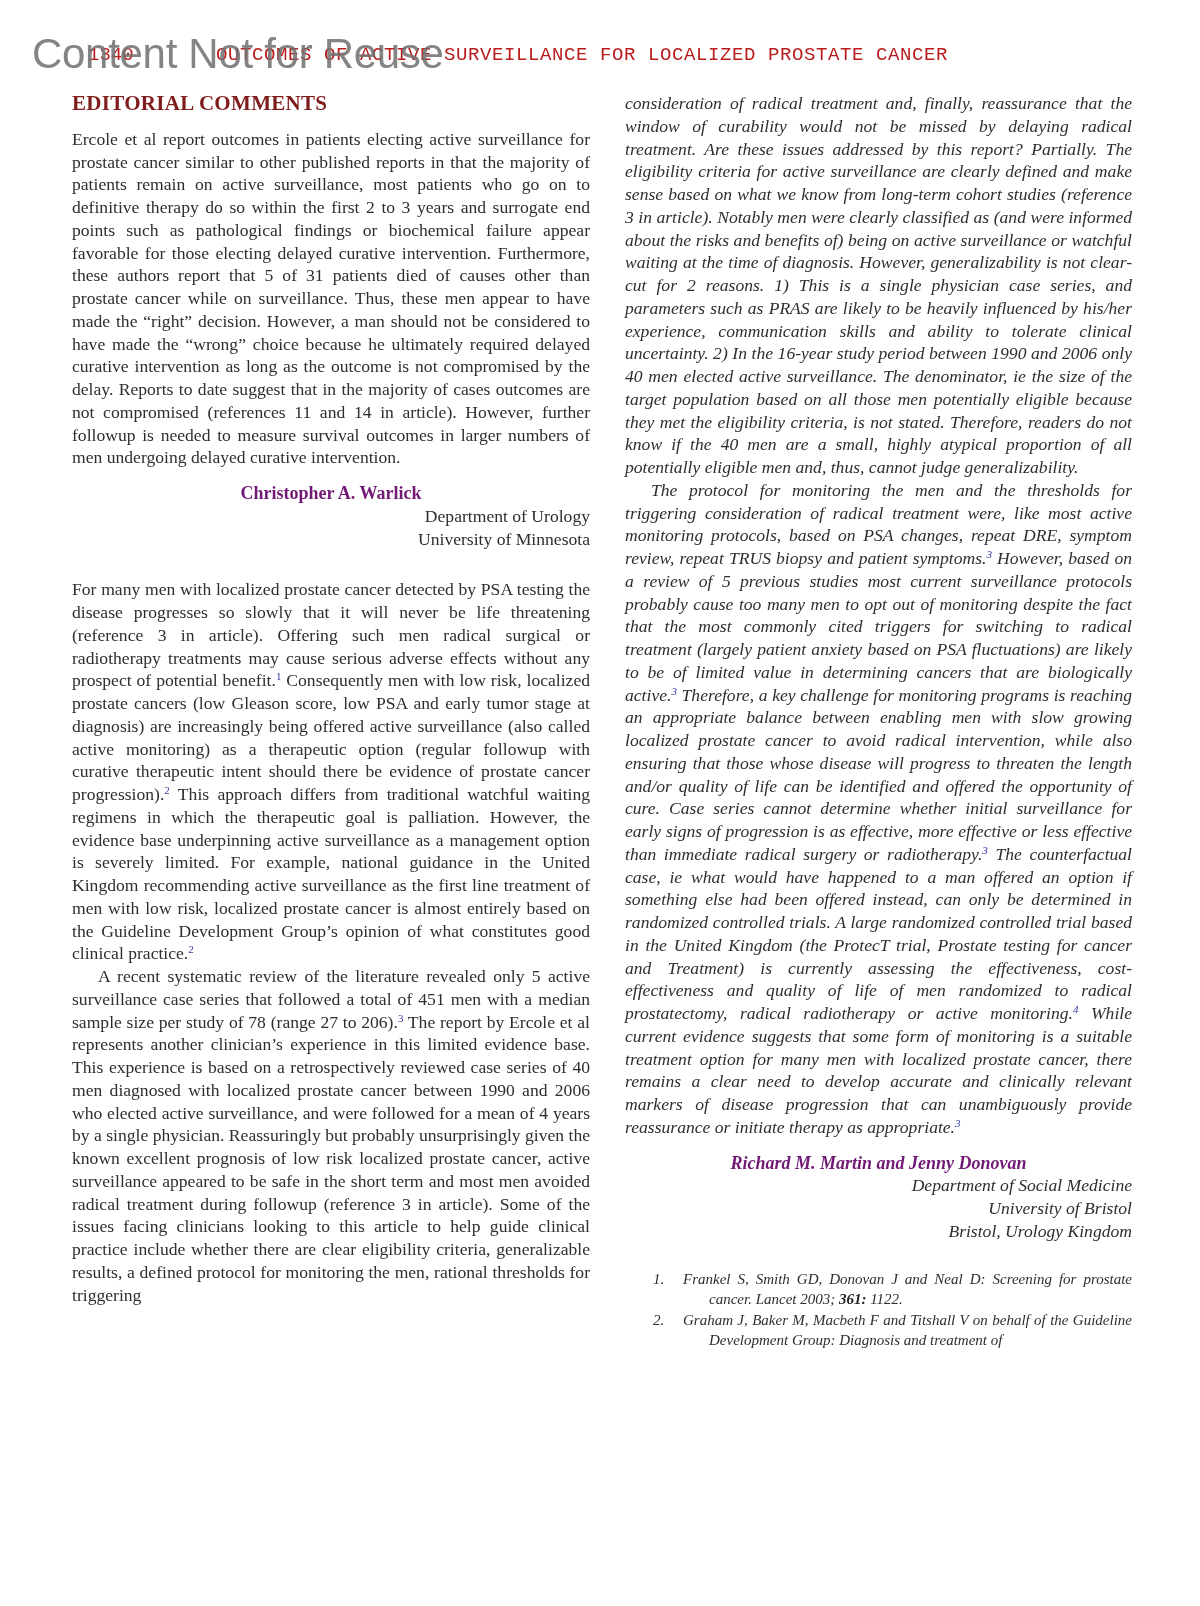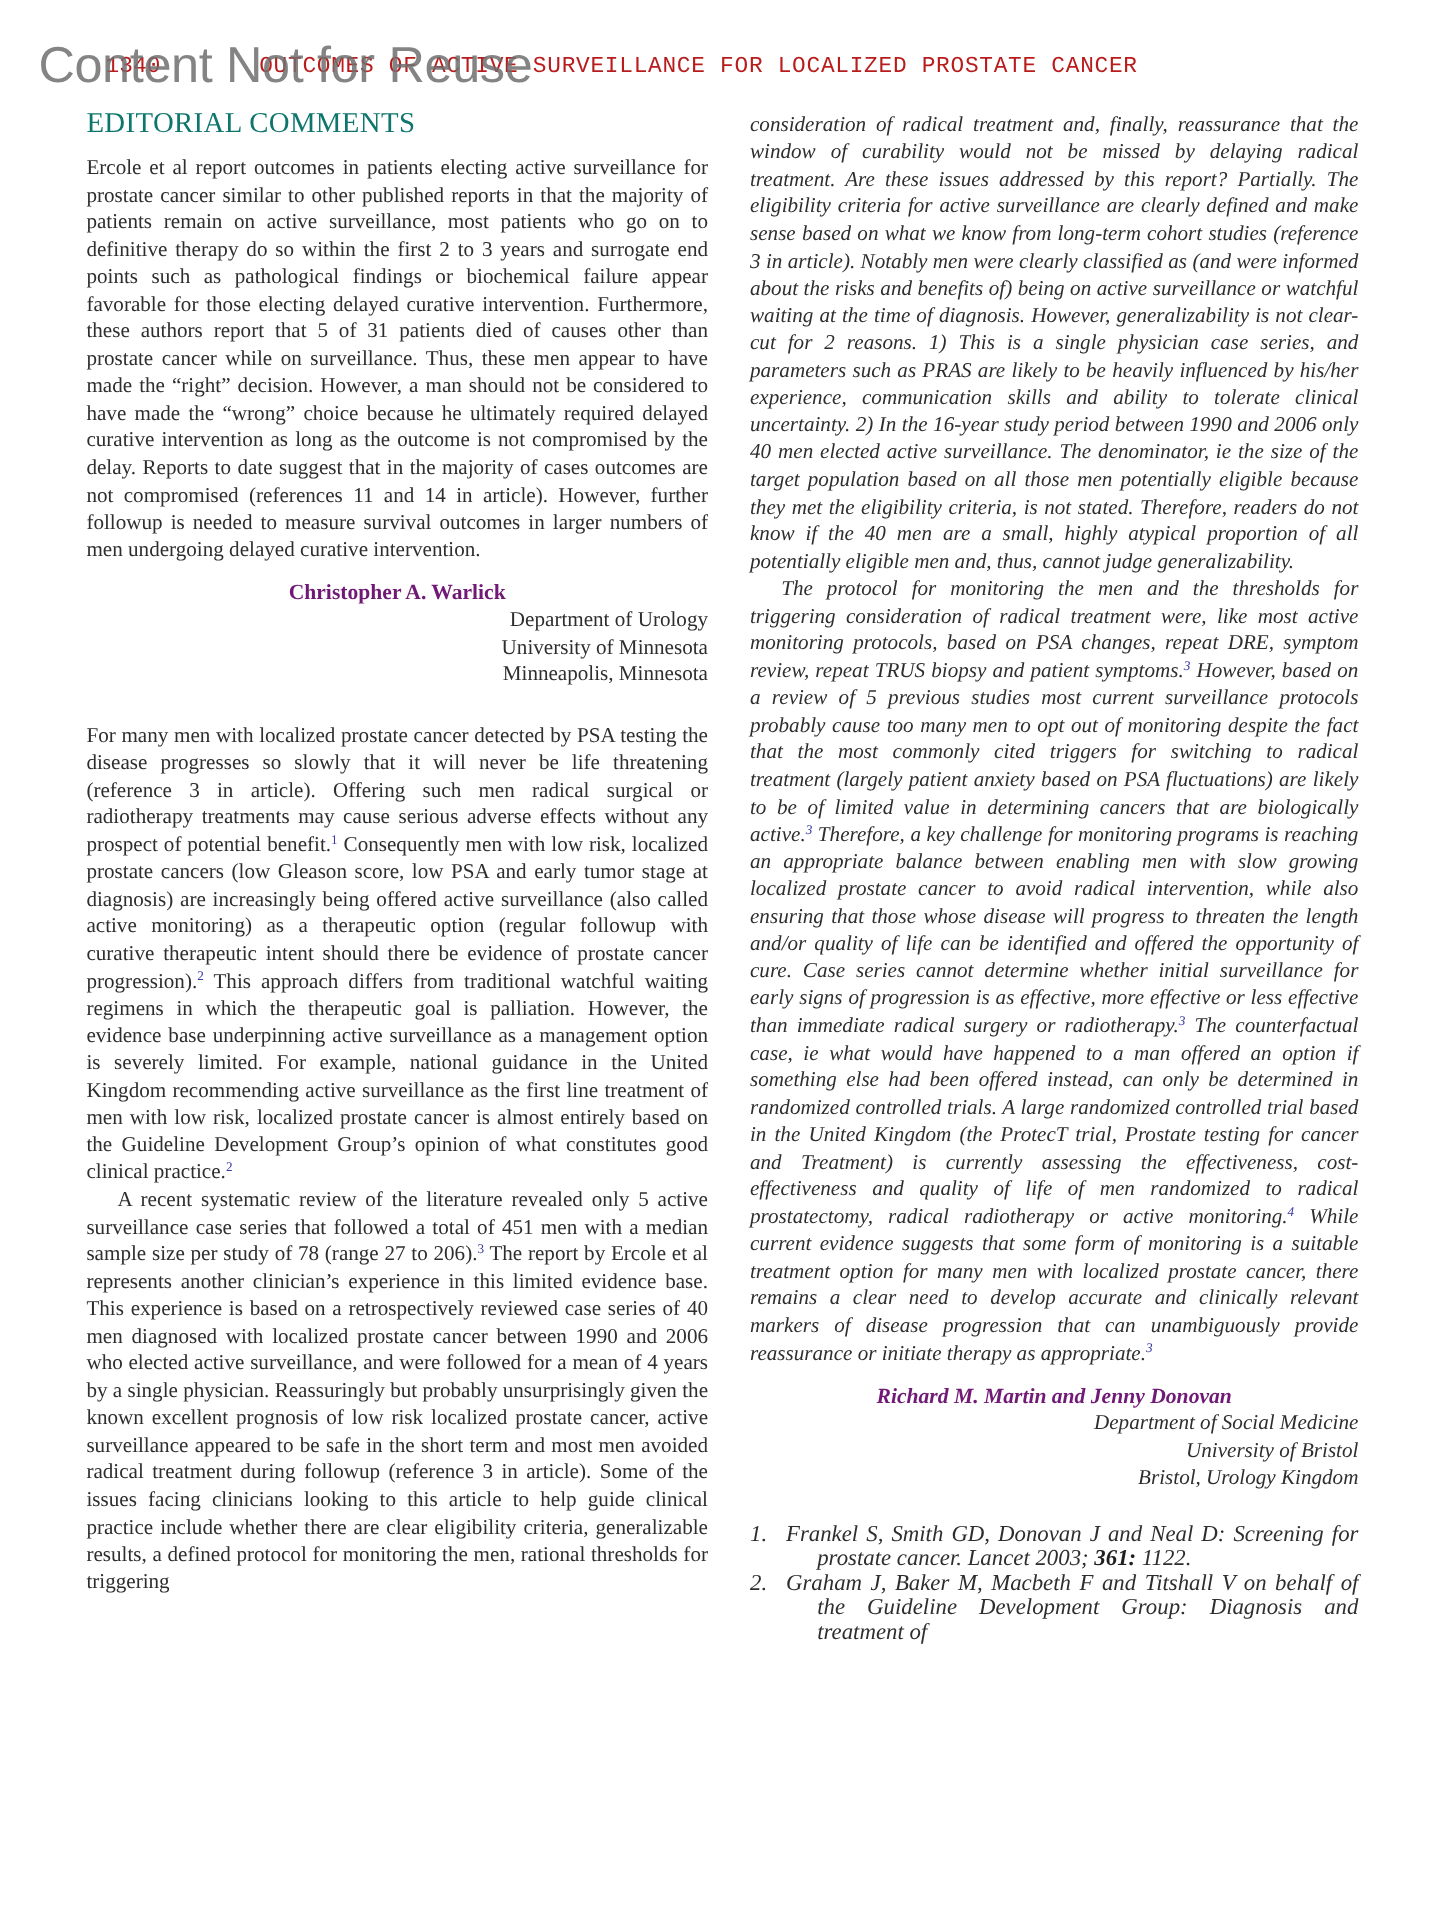--- a/index.html
+++ b/index.html
@@ -23,32 +23,32 @@
     .running-head .title { letter-spacing: 0.6px; }
     .col {
       position: absolute; top: 92px;
       font-family: "Liberation Serif", "DejaVu Serif", serif;
       font-size: 17.6px; line-height: 22.75px; color: #2e2e2e;
       text-align: justify;
     }
     .col.left { left: 72px; width: 518px; }
     .col.right { left: 625px; width: 507px; font-style: italic; }
     .section-heading {
-      font-weight: normal; font-size: 24px; letter-spacing: 0.3px;
-      margin: 0 0 13px 0; color: #0f766e;
+      font-weight: bold; font-size: 21px; letter-spacing: 0.3px;
+      margin: 0 0 13px 0; color: #7f1d1d;
     }
     p { margin: 0; }
     p.indent { text-indent: 26px; }
     sup { color: #3a3aa8; font-size: 11px; line-height: 0; vertical-align: 6px; }
     .signature { text-align: right; margin-top: 13px; }
     .signature .author { font-weight: bold; font-size: 18px; color: #701a75; text-align: center; }
     .signature .line { display: block; }
     .gap-left { height: 28px; }
     .references {
-      margin-top: 26px; font-size: 19px; line-height: 20.5px; text-align: justify;
+      margin-top: 26px; font-size: 15px; line-height: 20.5px; text-align: justify; margin-left: 28px;
     }
     .ref { padding-left: 56px; text-indent: -56px; position: relative; }
     .ref .num { display: inline-block; width: 30px; text-indent: 0; }
     .ref b { color: #1f1f1f; }
   </style>
 </head>
 <body>
 
 <div class="watermark">Content Not for Reuse</div>
 
@@ -58,21 +58,20 @@
 
 <div class="col left">
   <div class="section-heading">EDITORIAL COMMENTS</div>
 
   <p>Ercole et al report outcomes in patients electing active surveillance for prostate cancer similar to other published reports in that the majority of patients remain on active surveillance, most patients who go on to definitive therapy do so within the first 2 to 3 years and surrogate end points such as pathological findings or biochemical failure appear favorable for those electing delayed curative intervention. Furthermore, these authors report that 5 of 31 patients died of causes other than prostate cancer while on surveillance. Thus, these men appear to have made the “right” decision. However, a man should not be considered to have made the “wrong” choice because he ultimately required delayed curative intervention as long as the outcome is not compromised by the delay. Reports to date suggest that in the majority of cases outcomes are not compromised (references 11 and 14 in article). However, further followup is needed to measure survival outcomes in larger numbers of men undergoing delayed curative intervention.</p>
 
   <div class="signature">
     <span class="line author">Christopher A. Warlick</span>
     <span class="line">Department of Urology</span>
     <span class="line">University of Minnesota</span>
-    <span class="line">Minneapolis, Minnesota</span>
   </div>
 
   <div class="gap-left"></div>
 
   <div id="flow-left">
       <p>For many men with localized prostate cancer detected by PSA testing the disease progresses so slowly that it will never be life threatening (reference 3 in article). Offering such men radical surgical or radiotherapy treatments may cause serious adverse effects without any prospect of potential benefit.<sup>1</sup> Consequently men with low risk, localized prostate cancers (low Gleason score, low PSA and early tumor stage at diagnosis) are increasingly being offered active surveillance (also called active monitoring) as a therapeutic option (regular followup with curative therapeutic intent should there be evidence of prostate cancer progression).<sup>2</sup> This approach differs from traditional watchful waiting regimens in which the therapeutic goal is palliation. However, the evidence base underpinning active surveillance as a management option is severely limited. For example, national guidance in the United Kingdom recommending active surveillance as the first line treatment of men with low risk, localized prostate cancer is almost entirely based on the Guideline Development Group’s opinion of what constitutes good clinical practice.<sup>2</sup></p>
       <p class="indent" style="text-align-last: justify;">A recent systematic review of the literature revealed only 5 active surveillance case series that followed a total of 451 men with a median sample size per study of 78 (range 27 to 206).<sup>3</sup> The report by Ercole et al represents another clinician’s experience in this limited evidence base. This experience is based on a retrospectively reviewed case series of 40 men diagnosed with localized prostate cancer between 1990 and 2006 who elected active surveillance, and were followed for a mean of 4 years by a single physician. Reassuringly but probably unsurprisingly given the known excellent prognosis of low risk localized prostate cancer, active surveillance appeared to be safe in the short term and most men avoided radical treatment during followup (reference 3 in article). Some of the issues facing clinicians looking to this article to help guide clinical practice include whether there are clear eligibility criteria, generalizable results, a defined protocol for monitoring the men, rational thresholds for triggering</p>
     </div>
 </div>
 

